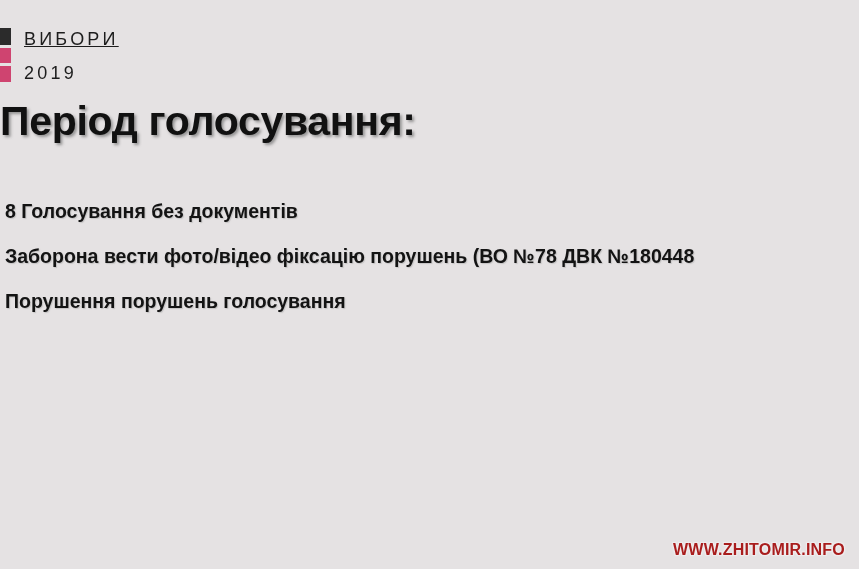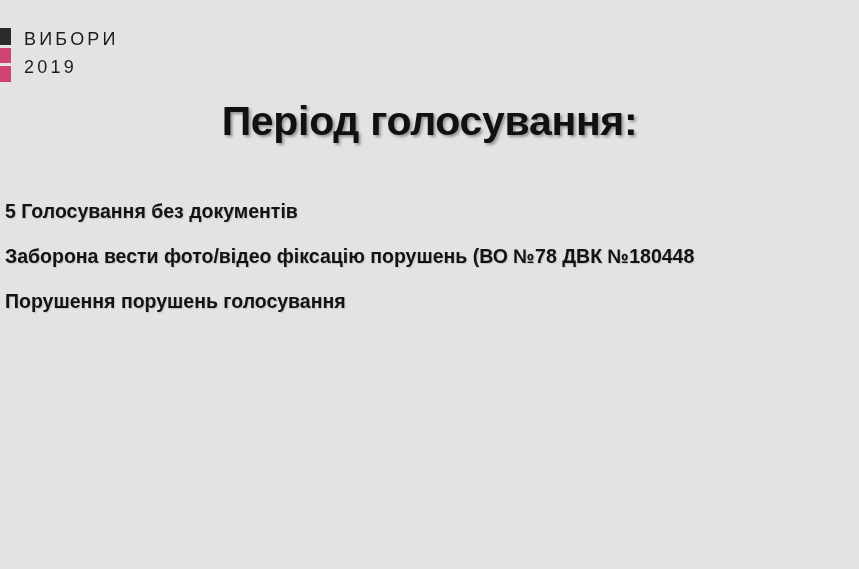--- a/index.html
+++ b/index.html
@@ -62,38 +62,39 @@
     flex-direction: column;
     justify-content: flex-start;
   }
   .logo-line1 {
     font-size: 18px;
     font-weight: 400;
     letter-spacing: 3.2px;
     color: #1d1d1d;
     line-height: 22px;
     white-space: nowrap;
+    text-decoration: underline;
   }
   .logo-line2 {
     font-size: 18px;
     font-weight: 400;
     letter-spacing: 3.2px;
     color: #1d1d1d;
     line-height: 22px;
-    margin-top: 6px;
+    margin-top: 12px;
     white-space: nowrap;
   }
 
   
   .title {
     position: absolute;
     left: 0;
     top: 98px;
     width: 859px;
-    text-align: center;
+    text-align: left;
     font-size: 41px;
     font-weight: bold;
     color: #111111;
     letter-spacing: -0.3px;
     text-shadow: 2px 2px 3px rgba(120,120,120,0.75);
     white-space: nowrap;
   }
 
   
   .body-list {
@@ -148,19 +149,20 @@
     </div>
     <div class="logo-text">
       <div class="logo-line1">ВИБОРИ</div>
       <div class="logo-line2">2019</div>
     </div>
   </div>
 
   <div class="title">Період голосування:</div>
 
   <ul class="body-list">
-    <li class="body-item">5 Голосування без документів</li>
+    <li class="body-item">8 Голосування без документів</li>
     <li class="body-item">Заборона вести фото/відео фіксацію порушень (ВО №78 ДВК №180448</li>
     <li class="body-item">Порушення порушень голосування</li>
   </ul>
 
+  <div class="watermark">WWW.ZHITOMIR.INFO</div>
 
 </div>
 
 </body></html>

